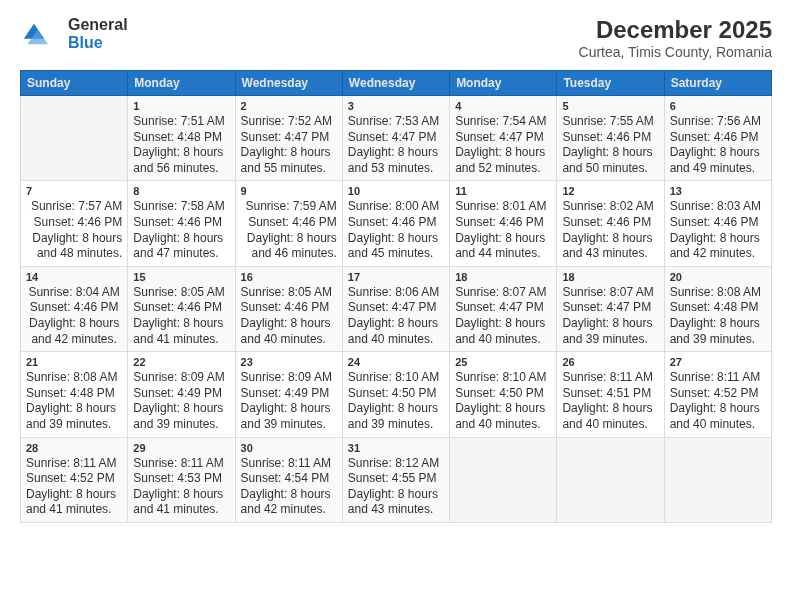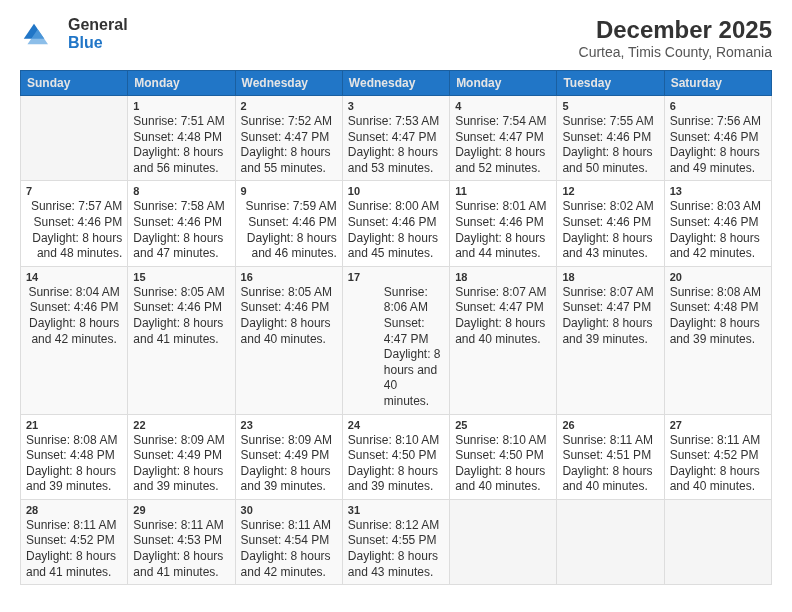--- a/index.html
+++ b/index.html
@@ -236,21 +236,21 @@
 Daylight: 8 hours and 41 minutes.</div>
           </td>
           <td>
             <span class="day-number">16</span>
             <div class="day-info" style="white-space: pre-line;">Sunrise: 8:05 AM
 Sunset: 4:46 PM
 Daylight: 8 hours and 40 minutes.</div>
           </td>
           <td>
             <span class="day-number">17</span>
-            <div class="day-info" style="white-space: pre-line; margin-left: 36px;">Sunrise: 8:06 AM
+            <div class="day-info" style="white-space: pre-line;">Sunrise: 8:06 AM
 Sunset: 4:47 PM
 Daylight: 8 hours and 40 minutes.</div>
           </td>
           <td>
             <span class="day-number">18</span>
             <div class="day-info" style="white-space: pre-line;">Sunrise: 8:07 AM
 Sunset: 4:47 PM
 Daylight: 8 hours and 40 minutes.</div>
           </td>
           <td>

